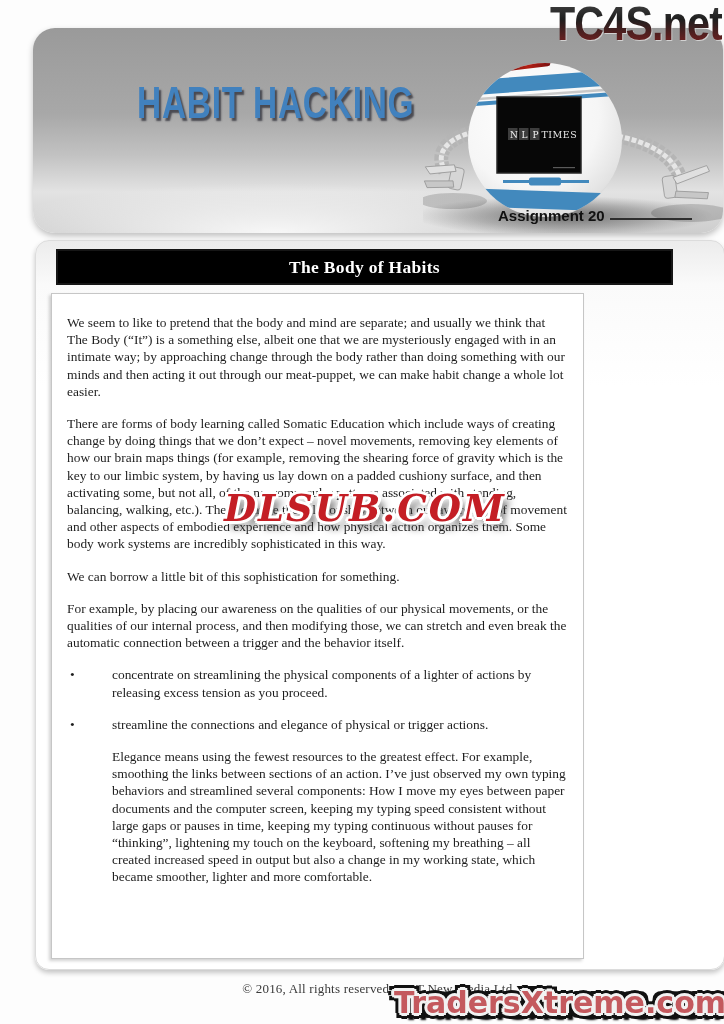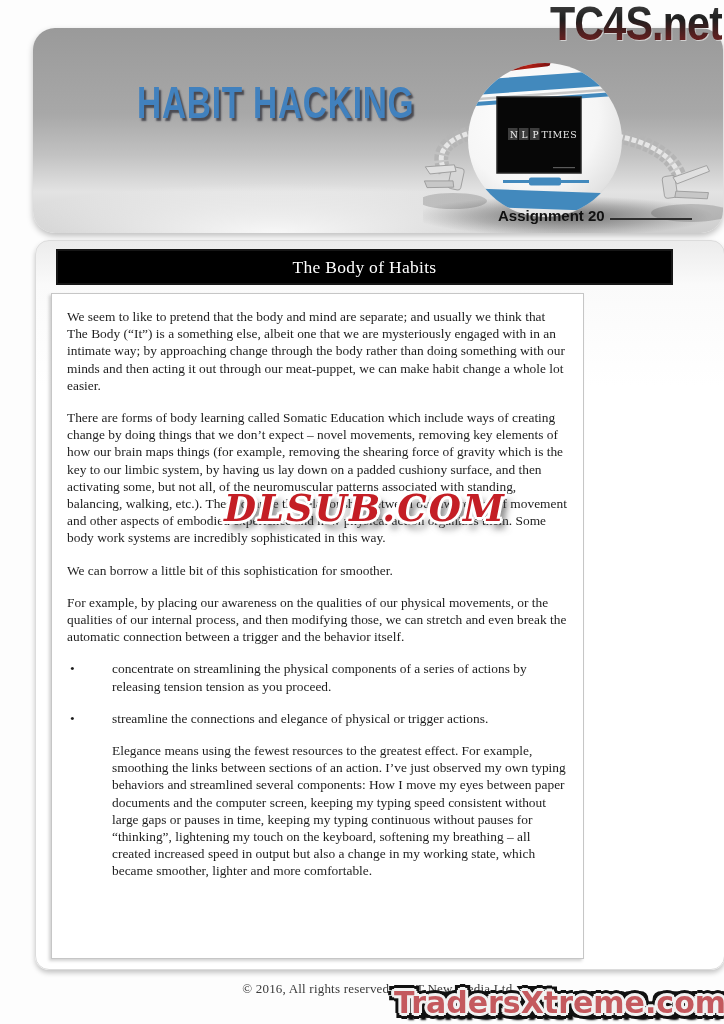--- a/index.html
+++ b/index.html
@@ -70,28 +70,28 @@
     background:linear-gradient(180deg,#ececec 0%,#fafafa 6%,#ffffff 20%);
     border:1px solid #dcdcdc;
     box-shadow:0 3px 5px rgba(0,0,0,0.22);
   }
   .doc-title-bar{
     position:absolute;left:20px;top:8px;width:617px;height:36px;
     background:#000;border:2px solid #161616;box-sizing:border-box;
     display:flex;align-items:center;justify-content:center;
   }
   .doc-title-bar span{
-    font-family:"Liberation Serif",serif;font-weight:normal;
+    font-family:"Liberation Serif",serif;font-weight:bold;
     font-size:17.5px;color:#fff;letter-spacing:0.3px;
   }
   .text-box{
     position:absolute;left:15px;top:52px;width:533px;height:666px;
     background:#fff;border:1px solid #c6c6c6;box-sizing:border-box;
     box-shadow:-2px 2px 3px rgba(0,0,0,0.18);
-    padding:14px 16px 0 15px;overflow:hidden;
+    padding:20px 16px 0 15px;overflow:hidden;
   }
   .text-box p{
     margin:0 0 15px 0;font-size:13.4px;line-height:17.2px;color:#1d1d1d;
   }
   .bullet-row{display:flex;margin:0 0 15px 0;}
   .bullet-marker{
     width:45px;flex:0 0 45px;padding-left:3px;box-sizing:border-box;
     font-size:13.4px;line-height:17.2px;color:#1d1d1d;
   }
   .bullet-text{
@@ -193,26 +193,26 @@
 </div>
 
 <div class="content-card">
   <div class="doc-title-bar">
     <span>The Body of Habits</span>
   </div>
 
   <div class="text-box">
     <p>We seem to like to pretend that the body and mind are separate; and usually we think that The Body (“It”) is a something else, albeit one that we are mysteriously engaged with in an intimate way; by approaching change through the body rather than doing something with our minds and then acting it out through our meat-puppet, we can make habit change a whole lot easier.</p>
     <p>There are forms of body learning called Somatic Education which include ways of creating change by doing things that we don’t expect – novel movements, removing key elements of how our brain maps things (for example, removing the shearing force of gravity which is the key to our limbic system, by having us lay down on a padded cushiony surface, and then activating some, but not all, of the neuromuscular patterns associated with standing, balancing, walking, etc.). These change the relationship between our awareness of movement and other aspects of embodied experience and how physical action organizes them. Some body work systems are incredibly sophisticated in this way.</p>
-    <p>We can borrow a little bit of this sophistication for smoother.</p>
+    <p>We can borrow a little bit of this sophistication for something.</p>
     <p>For example, by placing our awareness on the qualities of our physical movements, or the qualities of our internal process, and then modifying those, we can stretch and even break the automatic connection between a trigger and the behavior itself.</p>
 
     <div class="bullet-row">
       <span class="bullet-marker">•</span>
-      <span class="bullet-text">concentrate on streamlining the physical components of a series of actions by releasing tension tension as you proceed.</span>
+      <span class="bullet-text">concentrate on streamlining the physical components of a lighter of actions by releasing excess tension as you proceed.</span>
     </div>
     <div class="bullet-row">
       <span class="bullet-marker">•</span>
       <span class="bullet-text">streamline the connections and elegance of physical or trigger actions.</span>
     </div>
 
     <p class="indented">Elegance means using the fewest resources to the greatest effect. For example, smoothing the links between sections of an action. I’ve just observed my own typing behaviors and streamlined several components: How I move my eyes between paper documents and the computer screen, keeping my typing speed consistent without large gaps or pauses in time, keeping my typing continuous without pauses for “thinking”, lightening my touch on the keyboard, softening my breathing – all created increased speed in output but also a change in my working state, which became smoother, lighter and more comfortable.</p>
   </div>
 </div>
 

